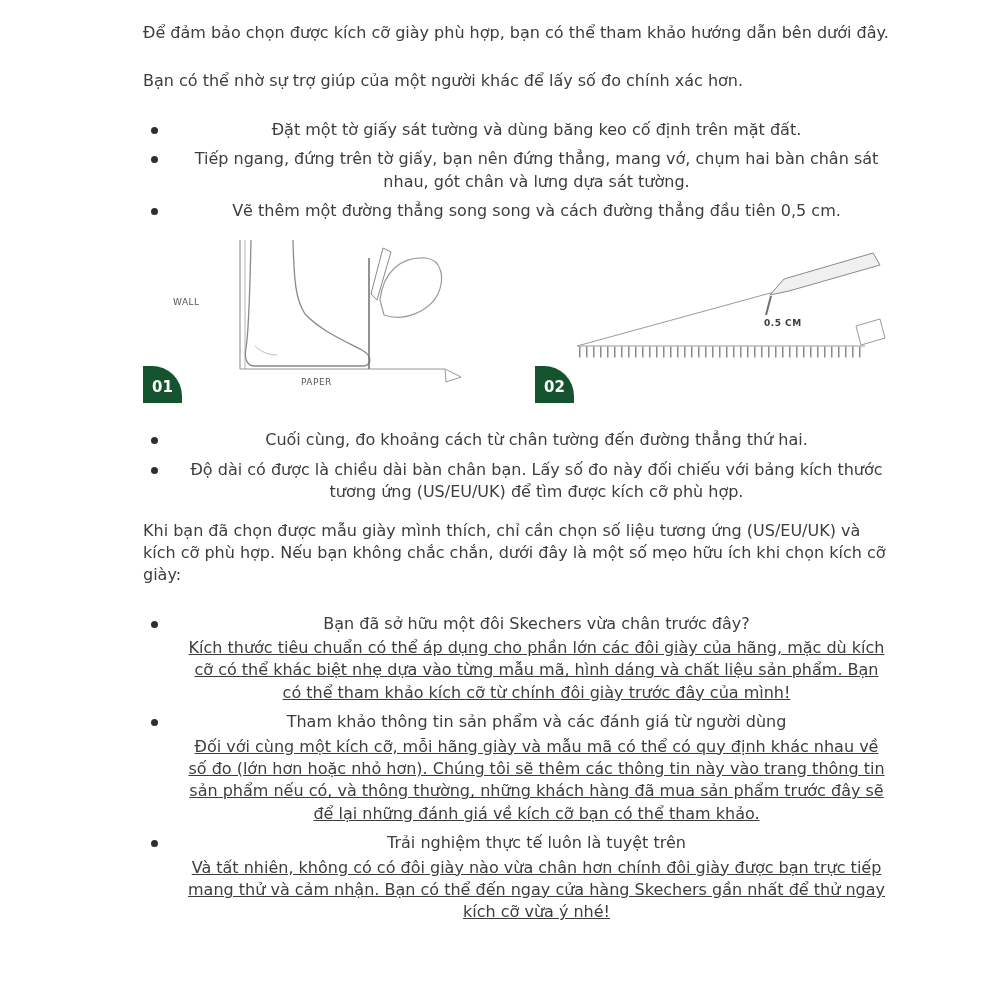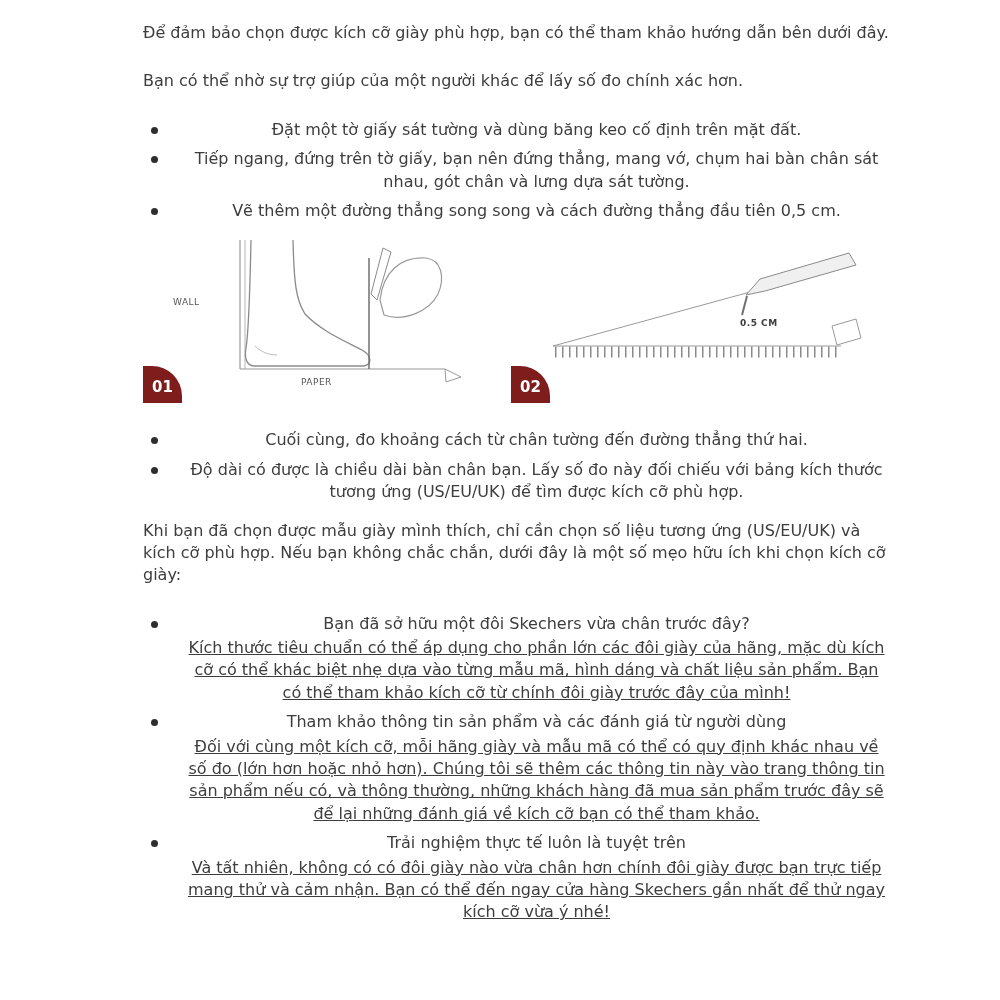--- a/index.html
+++ b/index.html
@@ -28,32 +28,32 @@
     content:"";
     position:absolute;
     left:8px; top:8px;
     width:7px; height:7px;
     border-radius:50%;
     background:#2e2e2e;
   }
   .tip-body { margin-top:2px;text-decoration:underline; }
   .figures {
     display:flex;
-    gap:48px;
+    gap:72px;
     margin:6px 0 26px 0;
   }
   .figure { position:relative; height:165px; }
   .figure.f1 { width:320px; }
   .figure.f2 { width:352px; }
   .figure svg { position:absolute; top:0; left:0; }
   .step-badge {
     position:absolute;
     left:0; bottom:0;
     width:39px; height:37px;
-    background:#7f1d1d;
+    background:#14532d;
     border-radius:0 30px 0 0;
     color:#ffffff;
     font-weight:bold;
     font-size:15px;
     display:flex;
     align-items:flex-end;
     justify-content:center;
     padding-bottom:5px;
   }
   .fig-label {

